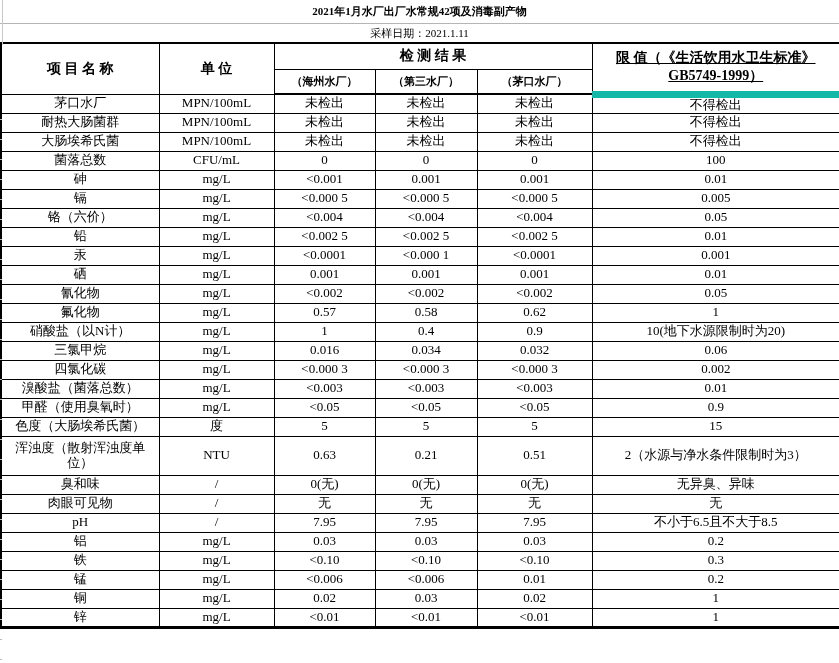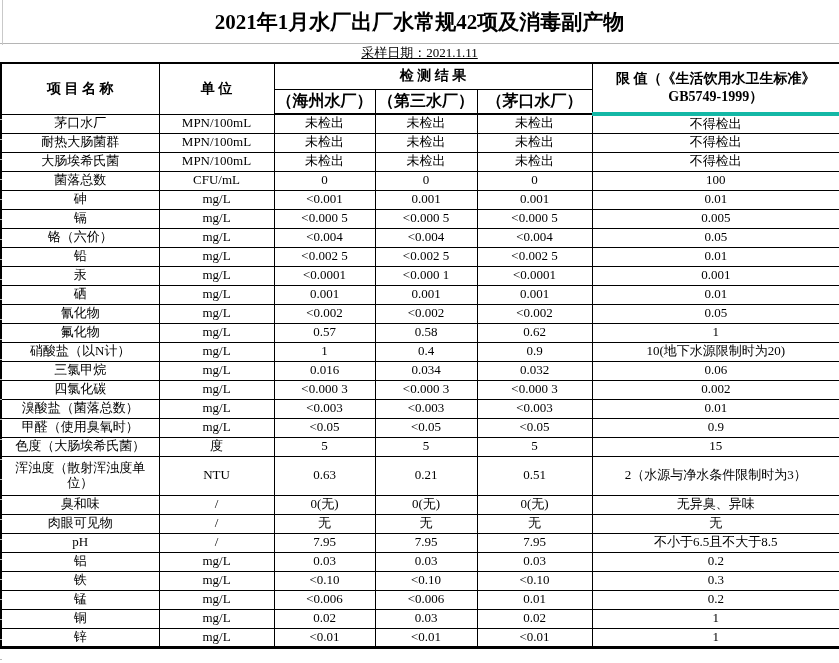--- a/index.html
+++ b/index.html
@@ -15,48 +15,47 @@
   .left-ticks {
     position:absolute; left:0; top:100px; bottom:0; width:2px;
     background:repeating-linear-gradient(to bottom, transparent 0 19px, #b9b9b9 19px 20px);
     pointer-events:none;
   }
   .left-gridline {
     position:absolute; left:2px; top:0; height:45px; width:1px;
     background:#c9c9c9; pointer-events:none;
   }
   .title-row {
-    height:44px;
+    height:24px;
     display:flex; align-items:center; justify-content:center;
-    font-size:21px; font-weight:bold;
+    font-size:11px; font-weight:bold;
     border-bottom:1px solid #b5b5b5;
   }
   .subtitle-row {
     height:18px;
     display:flex; align-items:center; justify-content:center;
-    font-size:13px;
-    text-decoration:underline;
+    font-size:11px;
   }
   table.report {
     width:839px;
     border-collapse:collapse;
     table-layout:fixed;
     border:2px solid #000000;
   }
   th, td {
     border:1px solid #000000;
     text-align:center;
     vertical-align:middle;
     padding:0 2px;
     overflow:hidden;
   }
   thead th { font-weight:bold; }
   tr.h1 th { height:26px; font-size:14px; }
-  tr.h2 th { height:25px; font-size:16px; border-bottom:2px solid #000000; }
-  th.limit-h { font-size:13px; line-height:1.3; border-bottom:4px solid #14b8a6; }
+  tr.h2 th { height:25px; font-size:11px; border-bottom:2px solid #000000; }
+  th.limit-h { font-size:13px; line-height:1.3; border-bottom:7px solid #14b8a6;text-decoration:underline; }
   tbody td { height:19px; font-size:13px; line-height:1.15; }
   tbody tr.tall td { height:39px; }
   tbody tr:last-child td { border-bottom:3px solid #000000; }
 </style>
 </head>
 <body>
 
 <div class="sheet">
   <div class="left-gridline"></div>
   <div class="left-ticks"></div>

